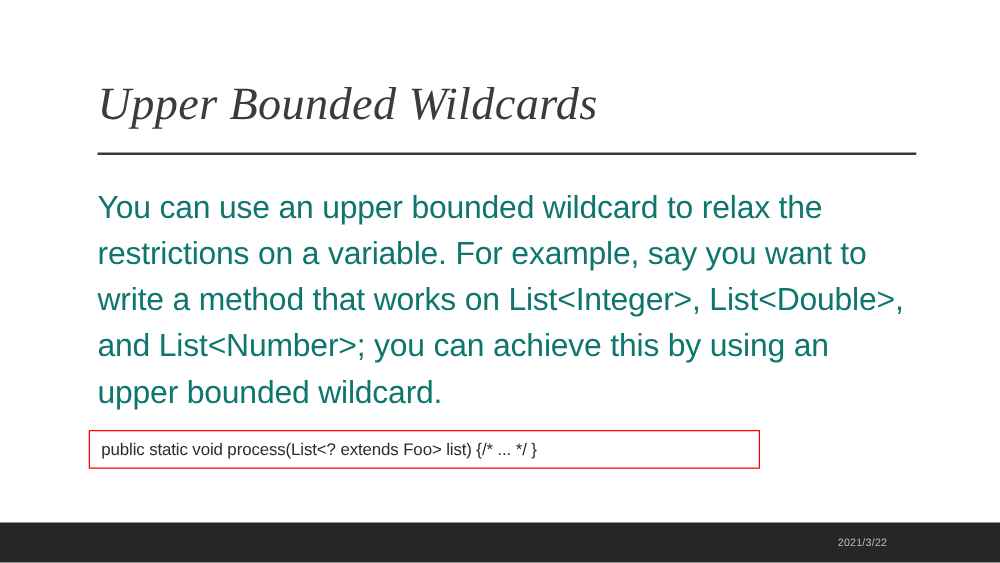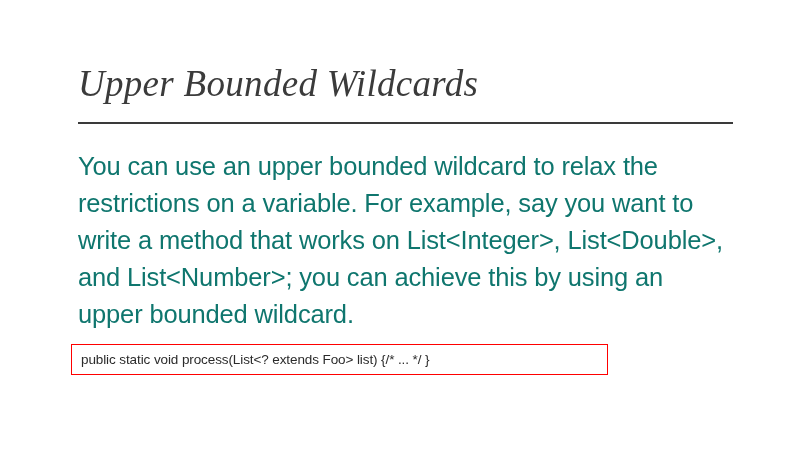--- a/index.html
+++ b/index.html
@@ -118,14 +118,17 @@
   <div class="slide-title">Upper Bounded Wildcards</div>
 
   <div class="title-rule"></div>
 
   <div class="body-text">You can use an upper bounded wildcard to relax the restrictions on a variable. For example, say you want to write a method that works on List&lt;Integer&gt;, List&lt;Double&gt;, and List&lt;Number&gt;; you can achieve this by using an upper bounded wildcard.</div>
 
   <div class="code-box">
     <div class="code-text">public static void process(List&lt;? extends Foo&gt; list) {/* ... */ }</div>
   </div>
 
+  <div class="footer-bar">
+    <div class="footer-date">2021/3/22</div>
+  </div>
 
 </div>
 
 </body></html>

